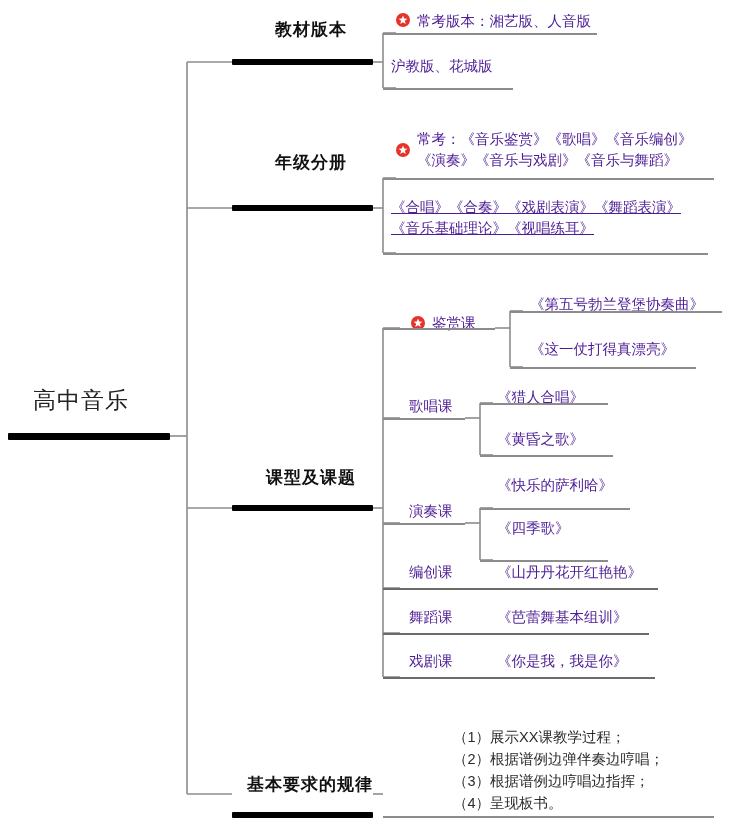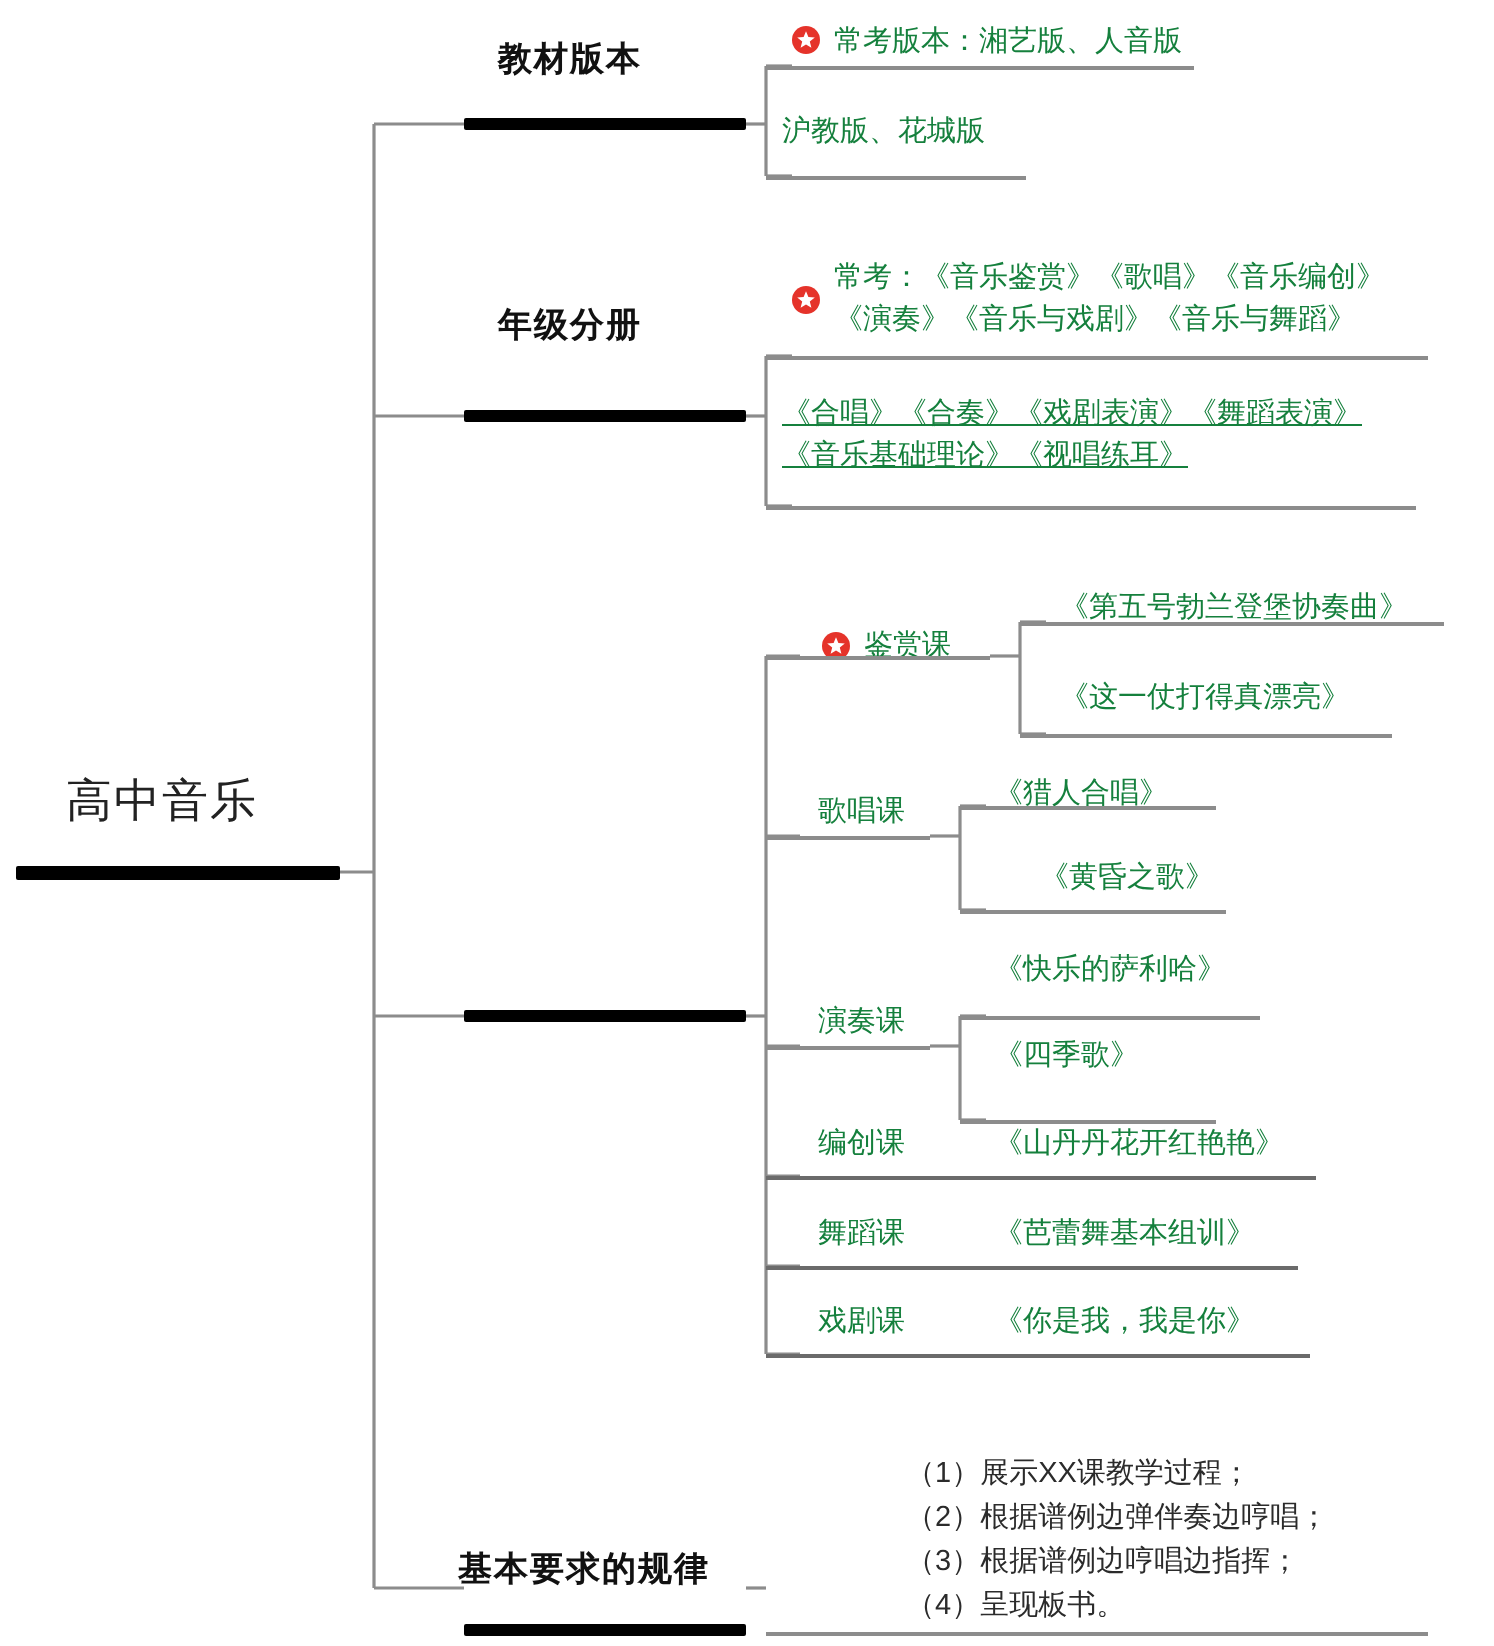--- a/index.html
+++ b/index.html
@@ -16,26 +16,26 @@
   
   .root-label{
     font-size:23px;color:#222;white-space:nowrap;letter-spacing:1px;
   }
   .bar-thick{position:absolute;background:#000;height:6px;border-radius:1px;}
   .bar-root{height:7px;}
 
   
   .l1-label{
     font-size:17px;font-weight:bold;color:#111;white-space:nowrap;
-    letter-spacing:1px;text-align:left;
+    letter-spacing:1px;text-align:center;
   }
 
   
   .txt{
-    font-size:14.5px;color:#15803d;white-space:nowrap;line-height:21px;
+    font-size:14.5px;color:#4c1d95;white-space:nowrap;line-height:21px;
   }
   .txt-multi{white-space:normal;}
 
   
   .uline{position:absolute;height:1.5px;background:#8c8c8c;}
   .uline-dark{background:#6b6b6b;}
 
   
   .star-badge{
     position:absolute;width:14px;height:14px;border-radius:50%;
@@ -132,20 +132,21 @@
     </svg>
   </div>
   <div class="node txt txt-multi" style="left:417px;top:129px;width:300px;">常考：《音乐鉴赏》《歌唱》《音乐编创》
 《演奏》《音乐与戏剧》《音乐与舞蹈》</div>
   <div class="uline" style="left:383px;top:178px;width:331px;"></div>
 
   <div class="node txt txt-multi" style="left:391px;top:197px;width:316px;text-decoration:underline;">《合唱》《合奏》《戏剧表演》《舞蹈表演》
 《音乐基础理论》《视唱练耳》</div>
   <div class="uline" style="left:383px;top:253px;width:325px;"></div>
 
+  <div class="node l1-label" style="left:243px;top:466px;width:136px;">课型及课题</div>
   <div class="bar-thick" style="left:232px;top:505px;width:141px;"></div>
 
   <div class="star-badge" style="left:411px;top:316px;background:#e5332a;">
     <svg width="10" height="10" viewBox="0 0 10 10">
       <polygon points="5,0.6 6.2,3.5 9.4,3.7 6.9,5.8 7.7,8.9 5,7.2 2.3,8.9 3.1,5.8 0.6,3.7 3.8,3.5" fill="#ffffff"></polygon>
     </svg>
   </div>
   <div class="node txt" style="left:432px;top:313px;">鉴赏课</div>
   <div class="uline" style="left:383px;top:328px;width:112px;"></div>
 
@@ -154,21 +155,21 @@
 
   <div class="node txt" style="left:530px;top:340px;font-family:Liberation Mono, monospace;">《这一仗打得真漂亮》</div>
   <div class="uline" style="left:510px;top:367px;width:186px;"></div>
 
   <div class="node txt" style="left:409px;top:396px;">歌唱课</div>
   <div class="uline" style="left:383px;top:418px;width:82px;"></div>
 
   <div class="node txt" style="left:497px;top:387px;">《猎人合唱》</div>
   <div class="uline" style="left:480px;top:403px;width:128px;"></div>
 
-  <div class="node txt" style="left:520px;top:429px;font-family:Liberation Serif, serif;">《黄昏之歌》</div>
+  <div class="node txt" style="left:497px;top:429px;font-family:Liberation Serif, serif;">《黄昏之歌》</div>
   <div class="uline" style="left:480px;top:455px;width:133px;"></div>
 
   <div class="node txt" style="left:409px;top:501px;">演奏课</div>
   <div class="uline" style="left:383px;top:523px;width:82px;"></div>
 
   <div class="node txt" style="left:497px;top:475px;">《快乐的萨利哈》</div>
   <div class="uline" style="left:480px;top:508px;width:150px;"></div>
 
   <div class="node txt" style="left:497px;top:518px;">《四季歌》</div>
   <div class="uline" style="left:480px;top:560px;width:128px;"></div>

